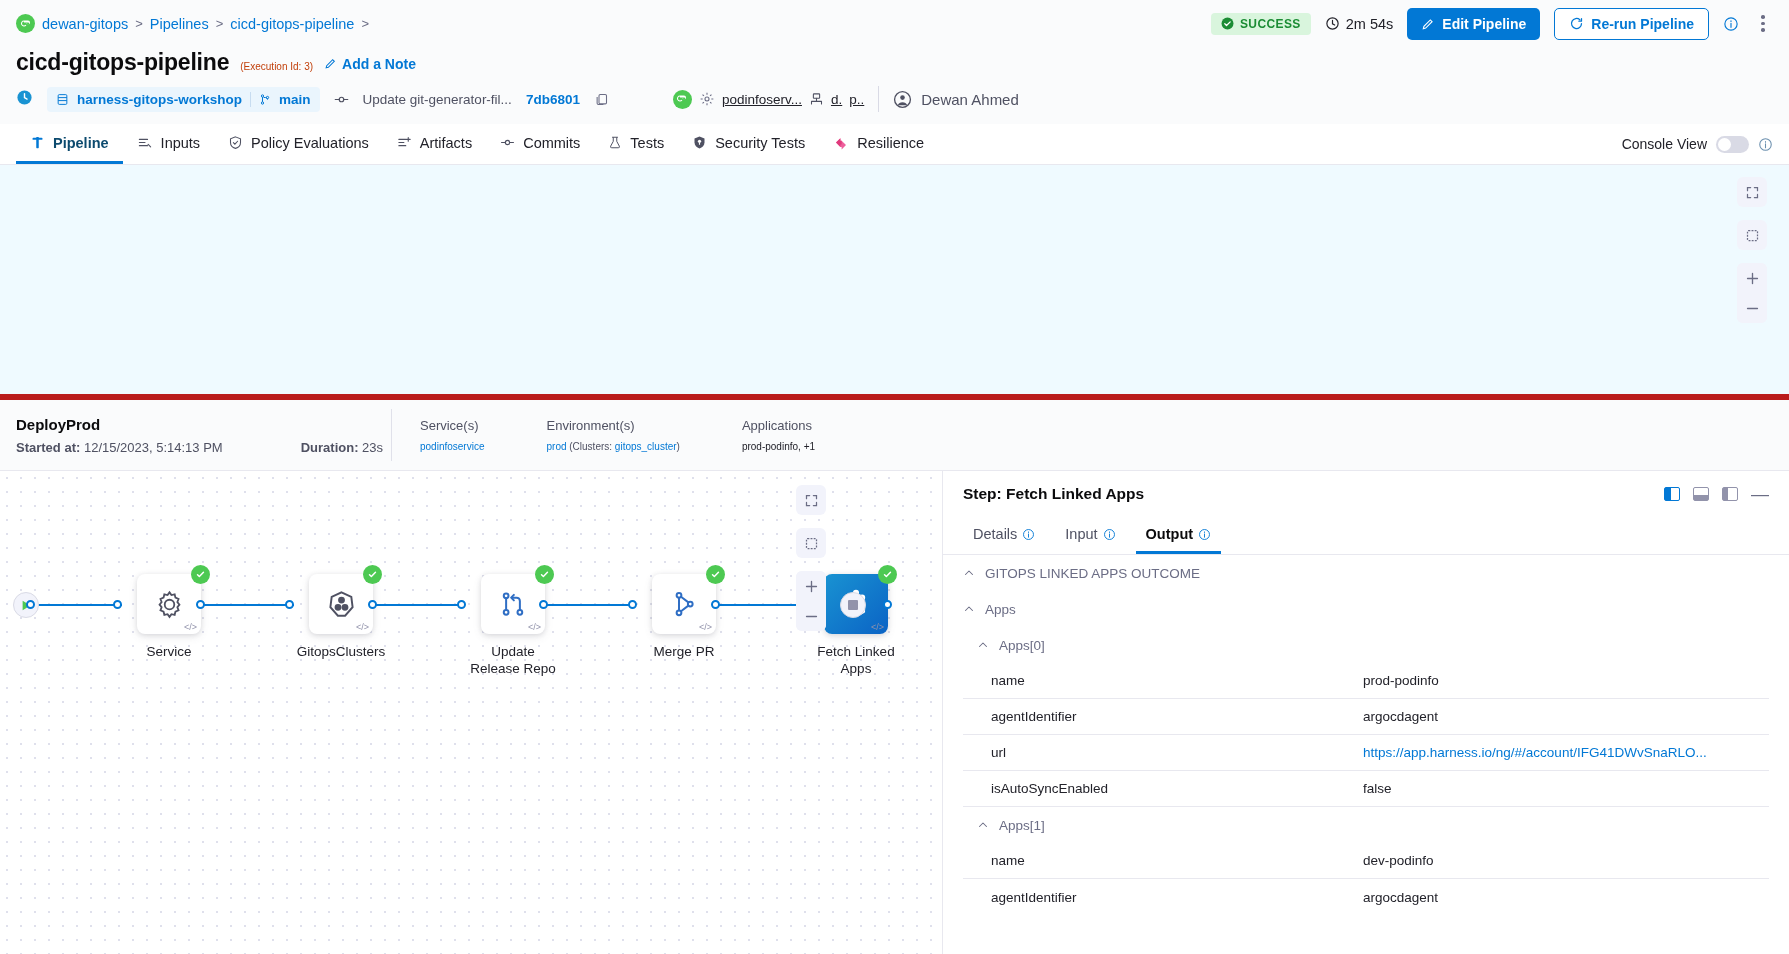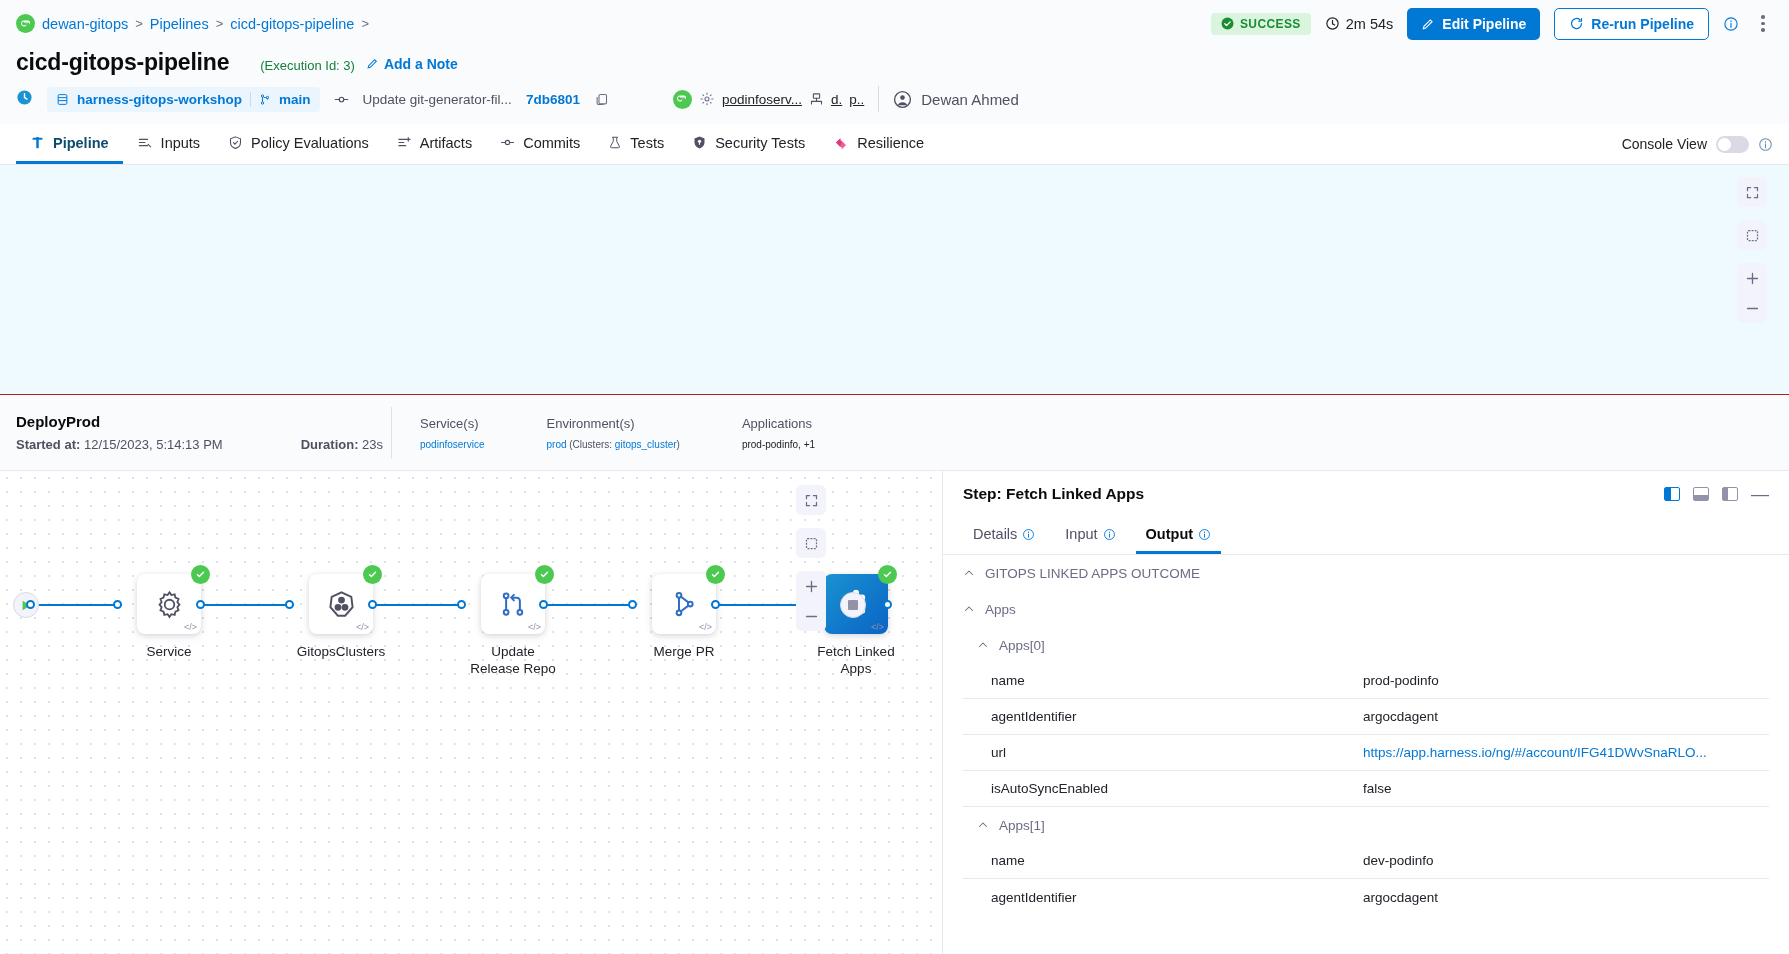--- a/index.html
+++ b/index.html
@@ -38,21 +38,21 @@
     font-size:14px;font-weight:600;display:flex;align-items:center;gap:7px;cursor:pointer;
     font-family:inherit;
   }
   .kebab { width:20px;height:28px;display:flex;flex-direction:column;align-items:center;justify-content:center;gap:3px;cursor:pointer; }
   .kebab i { width:3.5px;height:3.5px;border-radius:50%;background:#6b6d85;display:block; }
   .info-i { color:#0278d5; display:inline-flex; }
 
   
   .titlerow { padding:2px 16px 0; display:flex; align-items:baseline; gap:11px; background:#fafbfc; }
   .ptitle { font-size:23px; font-weight:700; letter-spacing:-.2px; color:#0b0b0d; }
-  .exec-id { font-size:13px; color:#15803d;margin-left:20px; }
+  .exec-id { font-size:10px; color:#c2410c; }
   .add-note { color:#0278d5; font-size:14px; font-weight:600; display:flex; align-items:center; gap:5px; cursor:pointer; }
 
   
   .metarow { padding:10px 16px 12px; display:flex; align-items:center; gap:14px; background:#fafbfc; }
   .repo-chip {
     background:#eaf5fd; border-radius:4px; height:25px; display:flex; align-items:center;
     padding:0 9px; gap:8px; font-size:13.5px; color:#0278d5; font-weight:600;
   }
   .chip-div { width:1px;height:15px;background:#c7dcf0; }
   .commit-txt { color:#4f5162; font-size:13.5px; }
@@ -83,21 +83,21 @@
   .node-wrap { position:absolute; display:flex; flex-direction:column; align-items:center; }
   .tick { position:absolute; top:-9px; right:-9px; width:19px;height:19px;border-radius:50%;background:#4dc952;display:flex;align-items:center;justify-content:center; }
   .codeic { position:absolute; bottom:2px; right:4px; font-size:9px; color:#9293ab; }
   .node-lbl { margin-top:9px; font-size:13.5px; color:#22222a; text-align:center; line-height:17px; width:96px; }
   .startnode { width:26px;height:26px;border-radius:50%;background:#f2f3fb;border:1px solid #d9dae5;display:flex;align-items:center;justify-content:center; }
   .endnode { width:26px;height:26px;border-radius:50%;background:#f2f3fb;border:1px solid #d9dae5;display:flex;align-items:center;justify-content:center; }
   .port { width:9px;height:9px;border-radius:50%;background:#fff;border:2px solid #0278d5;position:absolute; }
   .edge { position:absolute; height:2px; background:#0278d5; }
 
   
-  .stagebar { height:77px; background:#fafbfc; border-top:1px solid #b91c1c; border-bottom:1px solid #e8e8ef; display:flex; align-items:center; padding:0 16px; }
+  .stagebar { height:77px; background:#fafbfc; border-top:6px solid #b91c1c; border-bottom:1px solid #e8e8ef; display:flex; align-items:center; padding:0 16px; }
   .stage-left { width:375px; }
   .stage-name { font-size:15px; font-weight:700; color:#0b0b0d; }
   .stage-sub { font-size:13px; color:#4f5162; margin-top:7px; display:flex; gap:78px; }
   .sep-v { width:1px; height:52px; background:#e0e1ea; margin-right:28px; }
   .col { margin-right:62px; }
   .col-h { font-size:13px; color:#4f5162; }
   .col-v { font-size:10px; color:#0278d5; margin-top:8px; }
   .col-v .grey { color:#4f5162; }
   .col-v .dark { color:#22222a; }
 

